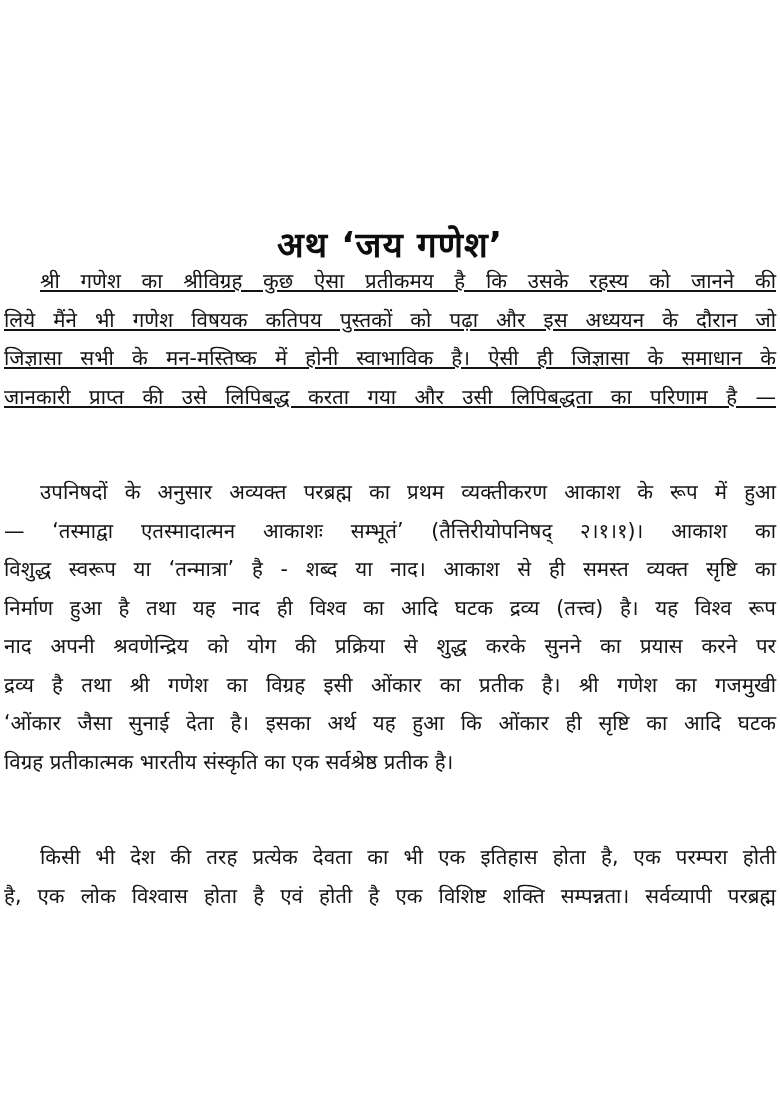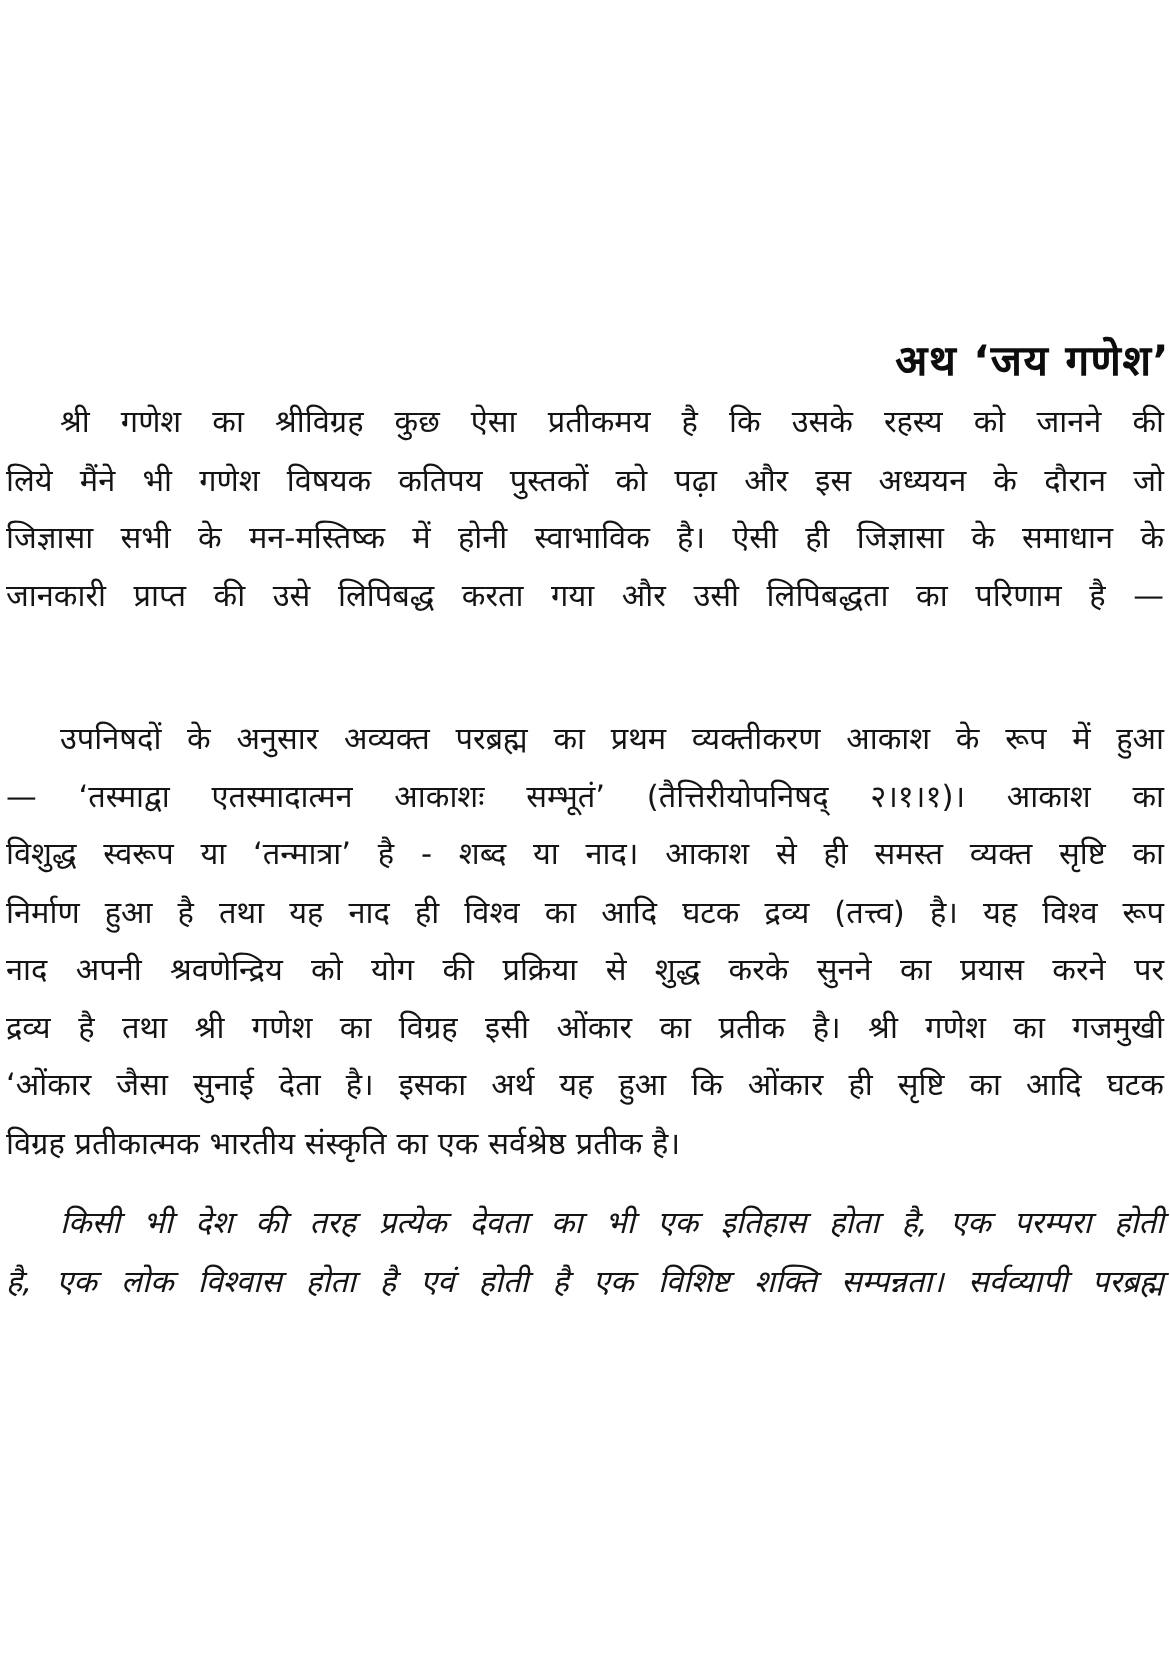--- a/index.html
+++ b/index.html
@@ -20,22 +20,22 @@
       left: 0;
       top: 0;
       width: 780px;
       height: 1108px;
     }
     .title {
       position: absolute;
       top: 192px;
       left: 0;
       width: 780px;
-      text-align: right;
-      font-size: 28px;
+      text-align: center;
+      font-size: 35px;
       font-weight: bold;
       line-height: 60px;
       letter-spacing: 1px;
       color: #0d0d0d;
     }
     .para {
       position: absolute;
       left: 4px;
       width: 772px;
       font-size: 20.5px;
@@ -49,23 +49,23 @@
       white-space: nowrap;
       text-align: justify;
       text-align-last: justify;
     }
     .para .line.last {
       text-align-last: left;
     }
     .para .line.indent {
       padding-left: 36px;
     }
-    #para-1 { top: 262px; }
+    #para-1 { top: 262px; text-decoration: underline; }
     #para-2 { top: 473px; }
-    #para-3 { top: 796px; font-style: italic; }
+    #para-3 { top: 838px; }
   </style>
 </head>
 <body>
 
 <div class="page">
 
   <h1 class="title">अथ ‘जय गणेश’</h1>
 
   <div class="para" id="para-1">
     <span class="line indent">श्री गणेश का श्रीविग्रह कुछ ऐसा प्रतीकमय है कि उसके रहस्य को जानने की</span>

